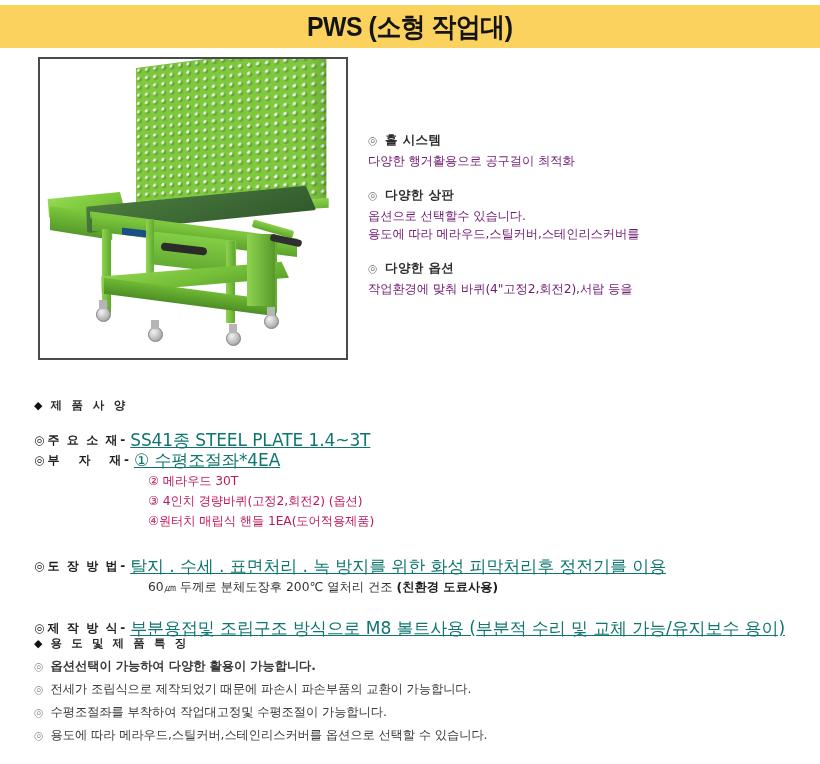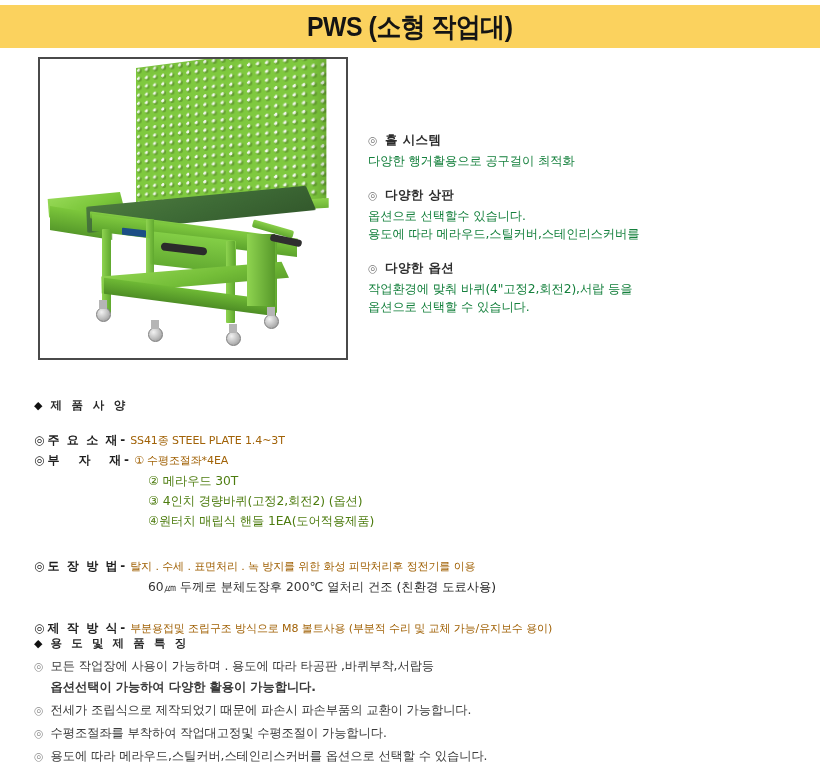--- a/index.html
+++ b/index.html
@@ -254,21 +254,21 @@
     align-items: center;
   }
   .feature-head .bullet {
     color: #777777;
     font-size: 11px;
     margin-right: 7px;
     line-height: 1;
   }
   .feature-line {
     font-size: 12.3px;
-    color: #15803d;
+    color: #701a75;
     line-height: 18px;
     letter-spacing: -0.1px;
   }
 
   
   .spec-section {
     position: absolute;
     left: 34px;
     top: 398px;
     width: 760px;
@@ -308,42 +308,43 @@
     letter-spacing: 1.6px;
   }
   .spec-dash {
     font-size: 12px;
     font-weight: 700;
     color: #1f1f1f;
     line-height: 19px;
     margin: 0 5px 0 1px;
   }
   .spec-value {
-    font-size: 11px;
-    color: #a16207;
+    font-size: 17px;
+    color: #0f766e;
     line-height: 19px;
     letter-spacing: -0.1px;
+    text-decoration: underline;
   }
   .spec-sublist { margin-left: 114px; }
   .spec-sub {
     font-size: 12.3px;
-    color: #4d7c0f;
+    color: #be185d;
     line-height: 20px;
     letter-spacing: -0.1px;
   }
 
   .block-gap-a { margin-top: 26px; }
   .block-gap-b { margin-top: 22px; }
   .spec-cont {
     margin-left: 114px;
     font-size: 12.3px;
     color: #333333;
     line-height: 20px;
   }
-  .spec-cont b { font-weight: 400; color: #1d1d1d; }
+  .spec-cont b { font-weight: 700; color: #1d1d1d; }
 
   
   .usage-section {
     position: absolute;
     left: 34px;
     top: 636px;
     width: 760px;
   }
   .usage-title {
     font-size: 11.5px;
@@ -447,21 +448,20 @@
     <div class="feature-line">옵션으로 선택할수 있습니다.</div>
     <div class="feature-line">용도에 따라 메라우드,스틸커버,스테인리스커버를</div>
   </div>
 
   <div class="feature-block">
     <div class="feature-head">
       <span class="bullet">◎</span>
       <span>다양한 옵션</span>
     </div>
     <div class="feature-line">작업환경에 맞춰 바퀴(4"고정2,회전2),서랍 등을</div>
-    <div class="feature-line">옵션으로 선택할 수 있습니다.</div>
   </div>
 
 </div>
 
 <div class="spec-section">
 
   <div class="sec-title">
     <span class="diamond">◆</span>
     <span>제 품 사 양</span>
   </div>
@@ -509,21 +509,21 @@
 
 <div class="usage-section">
 
   <div class="usage-title">
     <span class="diamond">◆</span>
     <span>용 도 및  제 품 특 징</span>
   </div>
 
   <div class="usage-item">
     <span class="usage-bullet">◎</span>
-    <span class="usage-text"><span>모든 작업장에 사용이 가능하며 . 용도에 따라 타공판 ,바퀴부착,서랍등</span><span class="cont">옵션선택이 가능하여 다양한 활용이 가능합니다.</span></span>
+    <span class="usage-text"><span class="cont">옵션선택이 가능하여 다양한 활용이 가능합니다.</span></span>
   </div>
 
   <div class="usage-item">
     <span class="usage-bullet">◎</span>
     <span class="usage-text">전세가 조립식으로 제작되었기 때문에 파손시 파손부품의 교환이 가능합니다.</span>
   </div>
 
   <div class="usage-item">
     <span class="usage-bullet">◎</span>
     <span class="usage-text">수평조절좌를 부착하여 작업대고정및 수평조절이 가능합니다.</span>

